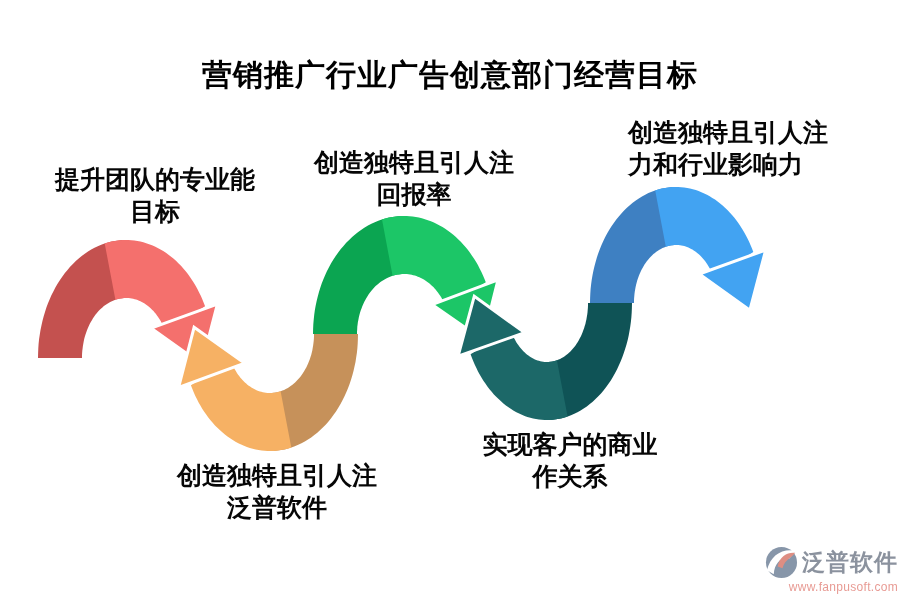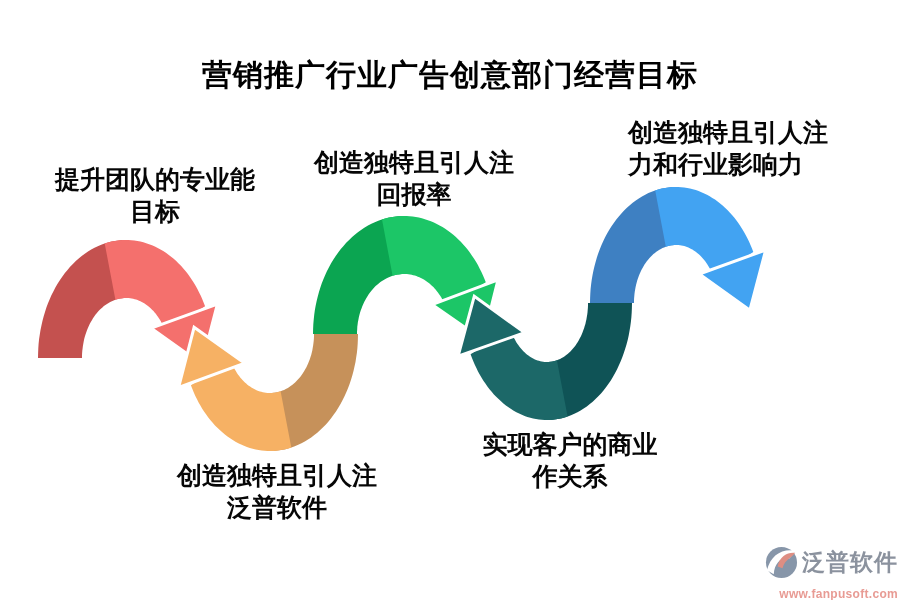--- a/index.html
+++ b/index.html
@@ -21,21 +21,21 @@
   .lbl2{left:152px;top:459px;width:250px;}
   .lbl3{left:289px;top:146px;width:250px;}
   .lbl4{left:445px;top:428px;width:250px;}
   .lbl5{left:628px;top:116px;width:262px;text-align:left;}
   .footer-logo{
     position:absolute;left:762px;top:546px;width:136px;
     display:flex;flex-direction:column;align-items:flex-end;
   }
   .footer-row{display:flex;align-items:center;gap:4px;}
   .brand-name{font-size:23px;font-weight:bold;letter-spacing:1px;}
-  .brand-url{font-size:12px;font-weight:bold;margin-top:8px;letter-spacing:0.3px;}
+  .brand-url{font-size:12px;font-weight:normal;margin-top:1px;letter-spacing:0.3px;}
 </style>
 </head>
 <body>
 
 <div class="stage">
 
   <svg class="diagram" id="arc-canvas" width="900" height="600" viewBox="0 0 900 600">
       <g>
         <path d="M38.0,358.0L38.1,353.3L38.3,348.5L38.6,343.8L39.1,339.1L39.8,334.5L40.5,329.9L41.5,325.3L42.5,320.8L43.7,316.3L45.0,311.9L46.4,307.6L48.0,303.3L49.7,299.2L51.5,295.1L53.5,291.2L55.5,287.3L57.7,283.6L60.0,280.0L62.4,276.5L64.9,273.1L67.5,269.9L70.1,266.8L72.9,263.9L75.8,261.1L78.7,258.5L81.7,256.0L84.8,253.7L88.0,251.6L91.2,249.6L94.5,247.8L97.8,246.2L101.2,244.8L104.6,243.6L108.0,242.5L111.5,241.6L115.0,240.9L118.5,240.4L122.0,240.1L125.5,240.0L129.1,240.1L127.5,298.0L125.8,298.0L124.0,298.1L122.2,298.2L120.5,298.5L118.7,298.8L117.0,299.3L115.3,299.8L113.6,300.4L111.9,301.2L110.2,302.0L108.6,302.9L107.0,303.9L105.4,305.0L103.9,306.1L102.4,307.4L100.9,308.7L99.5,310.1L98.1,311.6L96.7,313.2L95.4,314.8L94.2,316.5L93.0,318.3L91.9,320.2L90.8,322.1L89.7,324.0L88.8,326.0L87.9,328.1L87.0,330.2L86.2,332.4L85.5,334.6L84.8,336.8L84.2,339.1L83.7,341.4L83.3,343.7L82.9,346.0L82.6,348.4L82.3,350.8L82.1,353.2L82.0,355.6L82.0,358.0Z" fill="#c4514f"></path>
         <path d="M104.7,243.5L107.6,242.6L110.6,241.8L113.5,241.2L116.5,240.7L119.5,240.3L122.5,240.1L125.5,240.0L128.5,240.0L131.4,240.2L134.4,240.5L137.4,241.0L140.4,241.6L143.3,242.3L146.2,243.2L149.1,244.2L152.0,245.3L154.9,246.5L157.7,247.9L160.5,249.4L163.2,251.1L165.9,252.8L168.5,254.7L171.1,256.7L173.7,258.8L176.2,261.0L178.6,263.4L181.0,265.8L183.3,268.4L185.5,271.1L187.7,273.8L189.8,276.7L191.8,279.7L193.8,282.7L195.6,285.8L197.4,289.1L199.1,292.4L200.8,295.7L202.3,299.2L203.7,302.7L205.1,306.3L165.5,331.7L164.9,329.9L164.1,328.1L163.4,326.3L162.6,324.6L161.7,322.9L160.8,321.3L159.9,319.7L158.9,318.2L157.9,316.7L156.8,315.2L155.8,313.8L154.6,312.4L153.5,311.1L152.3,309.9L151.1,308.7L149.8,307.6L148.6,306.5L147.3,305.5L145.9,304.5L144.6,303.6L143.2,302.8L141.8,302.0L140.4,301.3L139.0,300.7L137.6,300.1L136.1,299.6L134.7,299.2L133.2,298.8L131.7,298.5L130.2,298.3L128.7,298.1L127.2,298.0L125.7,298.0L124.2,298.0L122.7,298.2L121.2,298.4L119.8,298.6L118.3,298.9L116.8,299.3L115.4,299.8Z" fill="#f4706d"></path>

